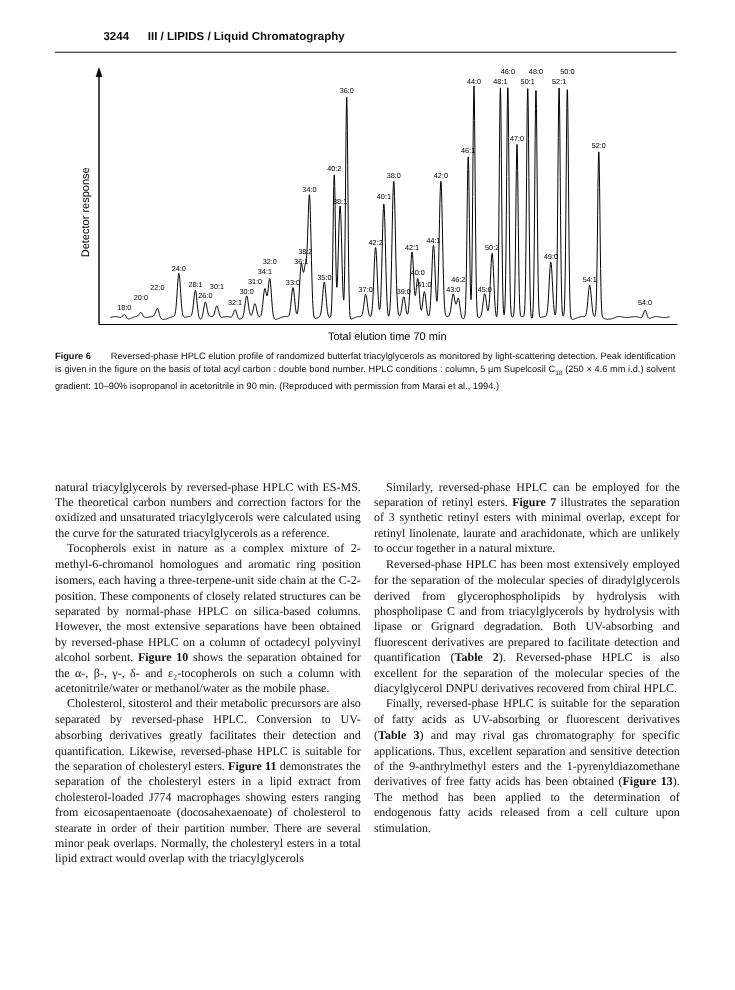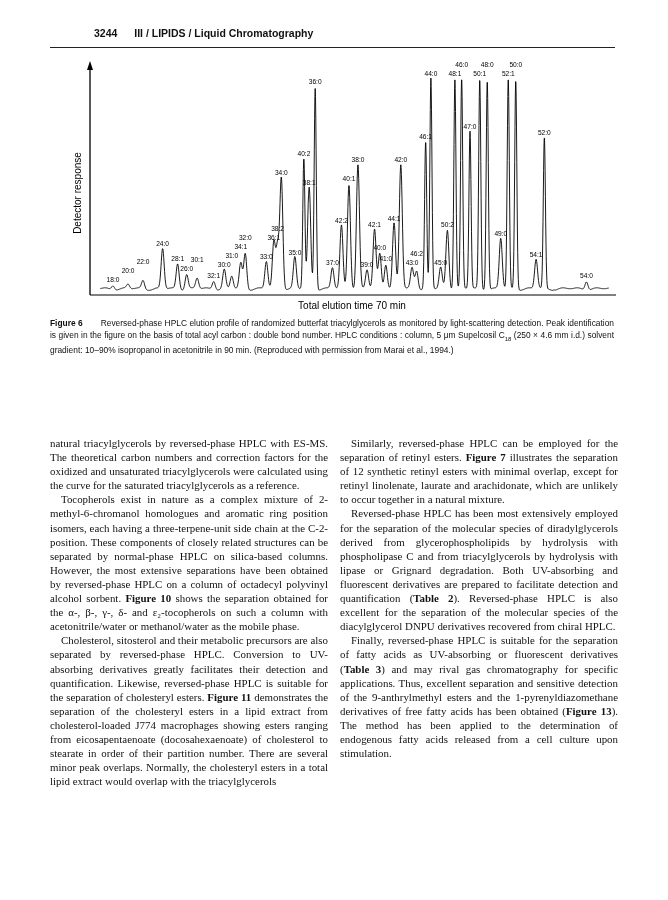--- a/index.html
+++ b/index.html
@@ -91,16 +91,16 @@
 <div class="caption">
   <b>Figure 6</b><span>Reversed-phase HPLC elution profile of randomized butterfat triacylglycerols as monitored by light-scattering detection. Peak identification is given in the figure on the basis of total acyl carbon : double bond number. HPLC conditions : column, 5 μm Supelcosil C</span><sub style="font-size:6px">18</sub><span> (250 × 4.6 mm i.d.) solvent gradient: 10–90% isopropanol in acetonitrile in 90 min. (Reproduced with permission from Marai et al., 1994.)</span>
 </div>
 
 <div class="col left" id="col-left">
     <p class="noindent"><span>natural triacylglycerols by reversed-phase HPLC with ES-MS. The theoretical carbon numbers and correction factors for the oxidized and unsaturated triacylglycerols were calculated using the curve for the saturated triacylglycerols as a reference.</span></p>
     <p><span>Tocopherols exist in nature as a complex mixture of 2-methyl-6-chromanol homologues and aromatic ring position isomers, each having a three-terpene-unit side chain at the C-2-position. These components of closely related structures can be separated by normal-phase HPLC on silica-based columns. However, the most extensive separations have been obtained by reversed-phase HPLC on a column of octadecyl polyvinyl alcohol sorbent. </span><span class="ref">Figure 10</span><span> shows the separation obtained for the α-, β-, γ-, δ- and ε₂-tocopherols on such a column with acetonitrile/water or methanol/water as the mobile phase.</span></p>
     <p><span>Cholesterol, sitosterol and their metabolic precursors are also separated by reversed-phase HPLC. Conversion to UV-absorbing derivatives greatly facilitates their detection and quantification. Likewise, reversed-phase HPLC is suitable for the separation of cholesteryl esters. </span><span class="ref">Figure 11</span><span> demonstrates the separation of the cholesteryl esters in a lipid extract from cholesterol-loaded J774 macrophages showing esters ranging from eicosapentaenoate (docosahexaenoate) of cholesterol to stearate in order of their partition number. There are several minor peak overlaps. Normally, the cholesteryl esters in a total lipid extract would overlap with the triacylglycerols</span></p>
   </div>
 <div class="col right" id="col-right">
-    <p><span>Similarly, reversed-phase HPLC can be employed for the separation of retinyl esters. </span><span class="ref">Figure 7</span><span> illustrates the separation of 12 synthetic retinyl esters with minimal overlap, except for retinyl linolenate, laurate and arachidonate, which are unlikely to occur together in a natural mixture.</span></p>
+    <p><span>Similarly, reversed-phase HPLC can be employed for the separation of retinyl esters. </span><span class="ref">Figure 7</span><span> illustrates the separation of 3 synthetic retinyl esters with minimal overlap, except for retinyl linolenate, laurate and arachidonate, which are unlikely to occur together in a natural mixture.</span></p>
     <p><span>Reversed-phase HPLC has been most extensively employed for the separation of the molecular species of diradylglycerols derived from glycerophospholipids by hydrolysis with phospholipase C and from triacylglycerols by hydrolysis with lipase or Grignard degradation. Both UV-absorbing and fluorescent derivatives are prepared to facilitate detection and quantification (</span><span class="ref">Table 2</span><span>). Reversed-phase HPLC is also excellent for the separation of the molecular species of the diacylglycerol DNPU derivatives recovered from chiral HPLC.</span></p>
     <p><span>Finally, reversed-phase HPLC is suitable for the separation of fatty acids as UV-absorbing or fluorescent derivatives (</span><span class="ref">Table 3</span><span>) and may rival gas chromatography for specific applications. Thus, excellent separation and sensitive detection of the 9-anthrylmethyl esters and the 1-pyrenyldiazomethane derivatives of free fatty acids has been obtained (</span><span class="ref">Figure 13</span><span>). The method has been applied to the determination of endogenous fatty acids released from a cell culture upon stimulation.</span></p>
   </div>
 
 </body></html>

